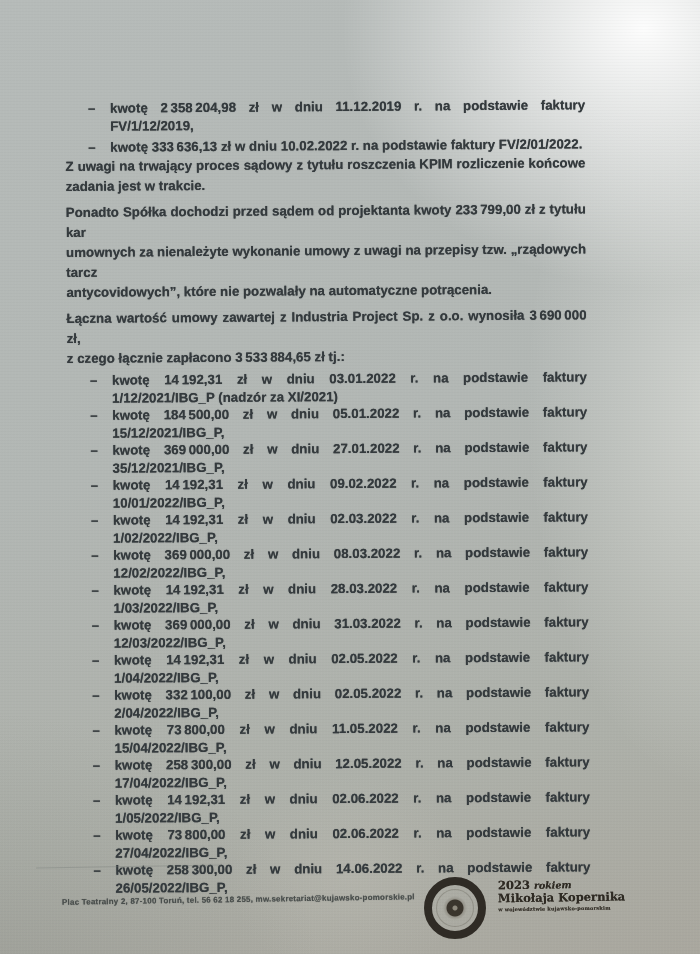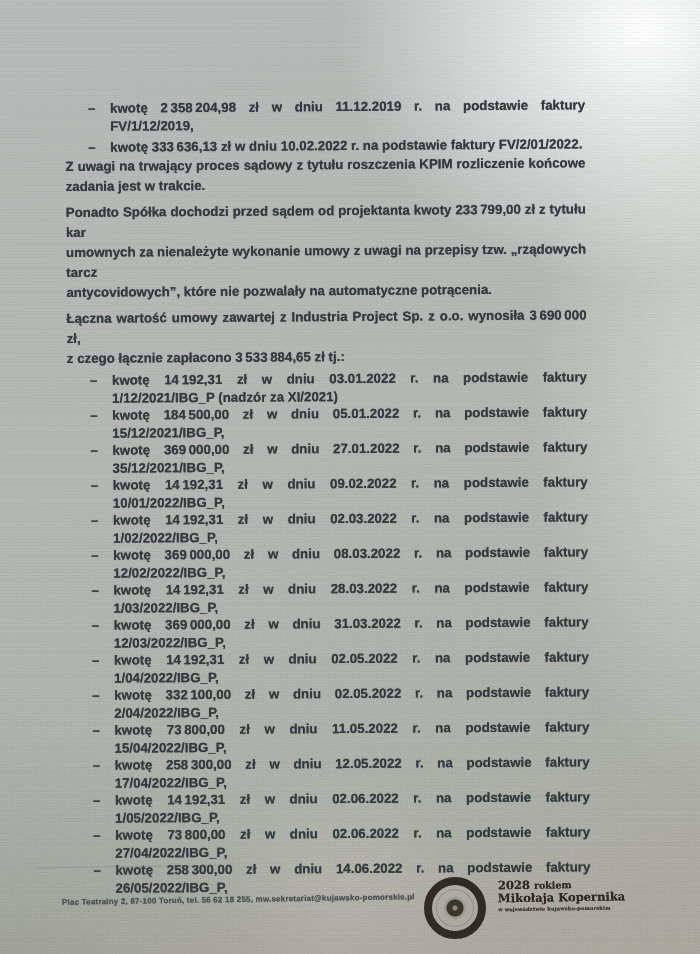--- a/index.html
+++ b/index.html
@@ -66,21 +66,21 @@
     content:"";position:absolute;left:50%;top:50%;width:24px;height:24px;
     transform:translate(-50%,-50%);border-radius:50%;
     background:radial-gradient(circle, #8d887c 0 2px, #3a352d 3px 8px, rgba(130,126,116,0.5) 9px, rgba(130,126,116,0) 12px);
   }
   .logo-text{
     position:absolute;left:498px;top:878px;width:170px;
     font-family:"DejaVu Serif", serif;color:#2e2a23;
     transform:rotate(-0.9deg);text-shadow:0 0 0.6px rgba(46,42,35,0.8);
   }
   .logo-line1{font-size:11.5px;font-weight:700;line-height:13px;}
-  .logo-line1 .suffix{font-size:9.5px;}
+  .logo-line1 .suffix{font-size:9.5px;font-style:italic;}
   .logo-line2{font-size:11.5px;font-weight:700;line-height:13px;}
   .logo-line3{font-size:5px;font-weight:700;line-height:8px;letter-spacing:0.2px;color:#3a362f;}
 </style>
 </head>
 <body>
 
 <div class="photo">
   <div class="grain"></div>
 
   <div class="content">
@@ -227,19 +227,19 @@
   </div>
 
   <div class="faintline"></div>
 
   <div class="footer-address">Plac Teatralny 2, 87-100 Toruń, tel. 56 62 18 255, mw.sekretariat@kujawsko-pomorskie.pl</div>
 
   <div class="emblem"></div>
 
   <div class="logo-text">
     <div class="logo-line1">
-      <span>2028</span>
+      <span>2023</span>
       <span class="suffix">rokiem</span>
     </div>
     <div class="logo-line2">Mikołaja Kopernika</div>
     <div class="logo-line3">w województwie kujawsko-pomorskim</div>
   </div>
 </div>
 
 </body></html>

